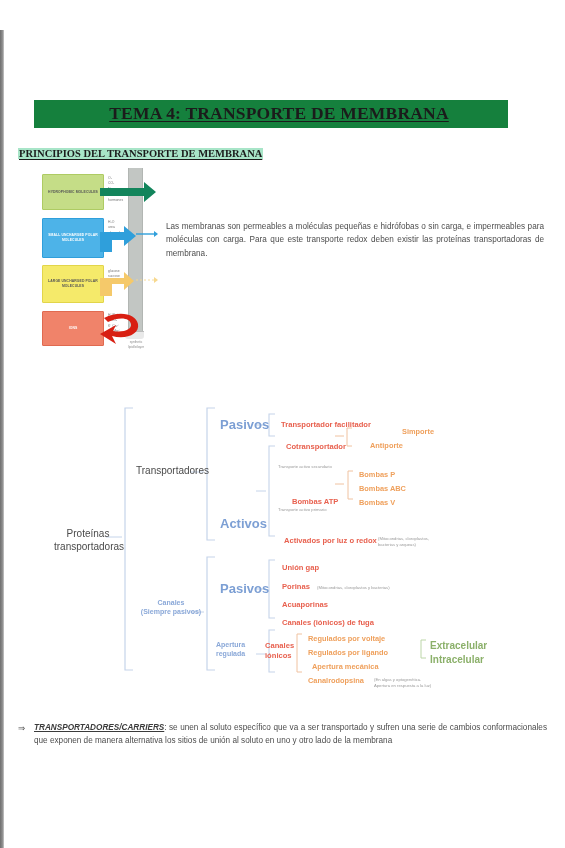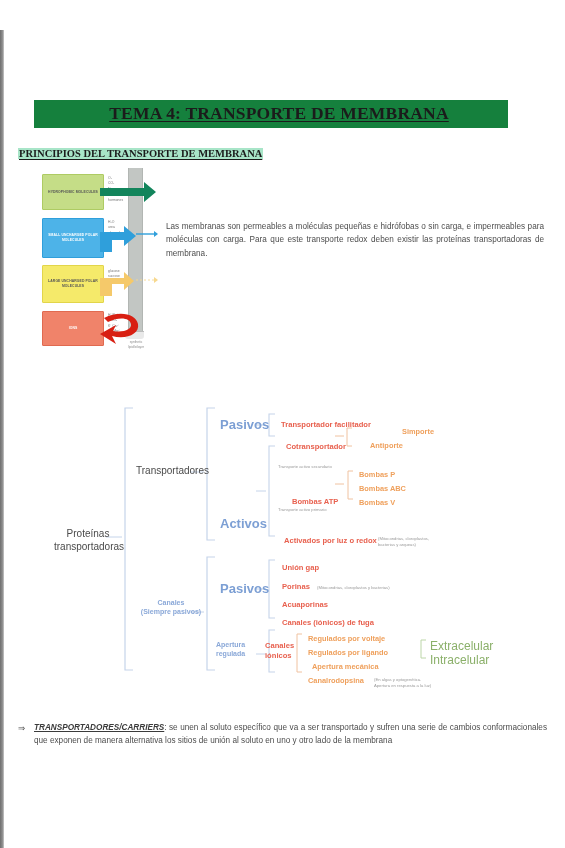--- a/index.html
+++ b/index.html
@@ -143,21 +143,21 @@
     line-height: 1.3;
   }
   .node.root {
     color: #4a4a4a; font-size: 10px; text-align: center;
     white-space: pre-line; font-weight: normal;
   }
   .node.blue { color: #7c9fd4; font-weight: bold; font-size: 13px; }
   .node.blue2 { color: #8aa8d8; font-weight: bold; font-size: 7px; text-align:center; white-space: pre-line; }
   .node.red { color: #e8614f; font-weight: bold; font-size: 7.6px; }
   .node.orange { color: #efa05c; font-weight: bold; font-size: 7.4px; }
-  .node.green { color: #8bb06a; font-weight: normal; font-size: 12px; }
+  .node.green { color: #8bb06a; font-weight: bold; font-size: 10px; }
   .node.sub {
     color: #9a9a9a; font-weight: normal; font-size: 4.2px;
   }
   .node.subcenter {
     color: #9a9a9a; font-weight: normal; font-size: 4.2px;
     white-space: pre-line; text-align: center; line-height: 1.45;
   }
   .brace { position: absolute; }
 
   

